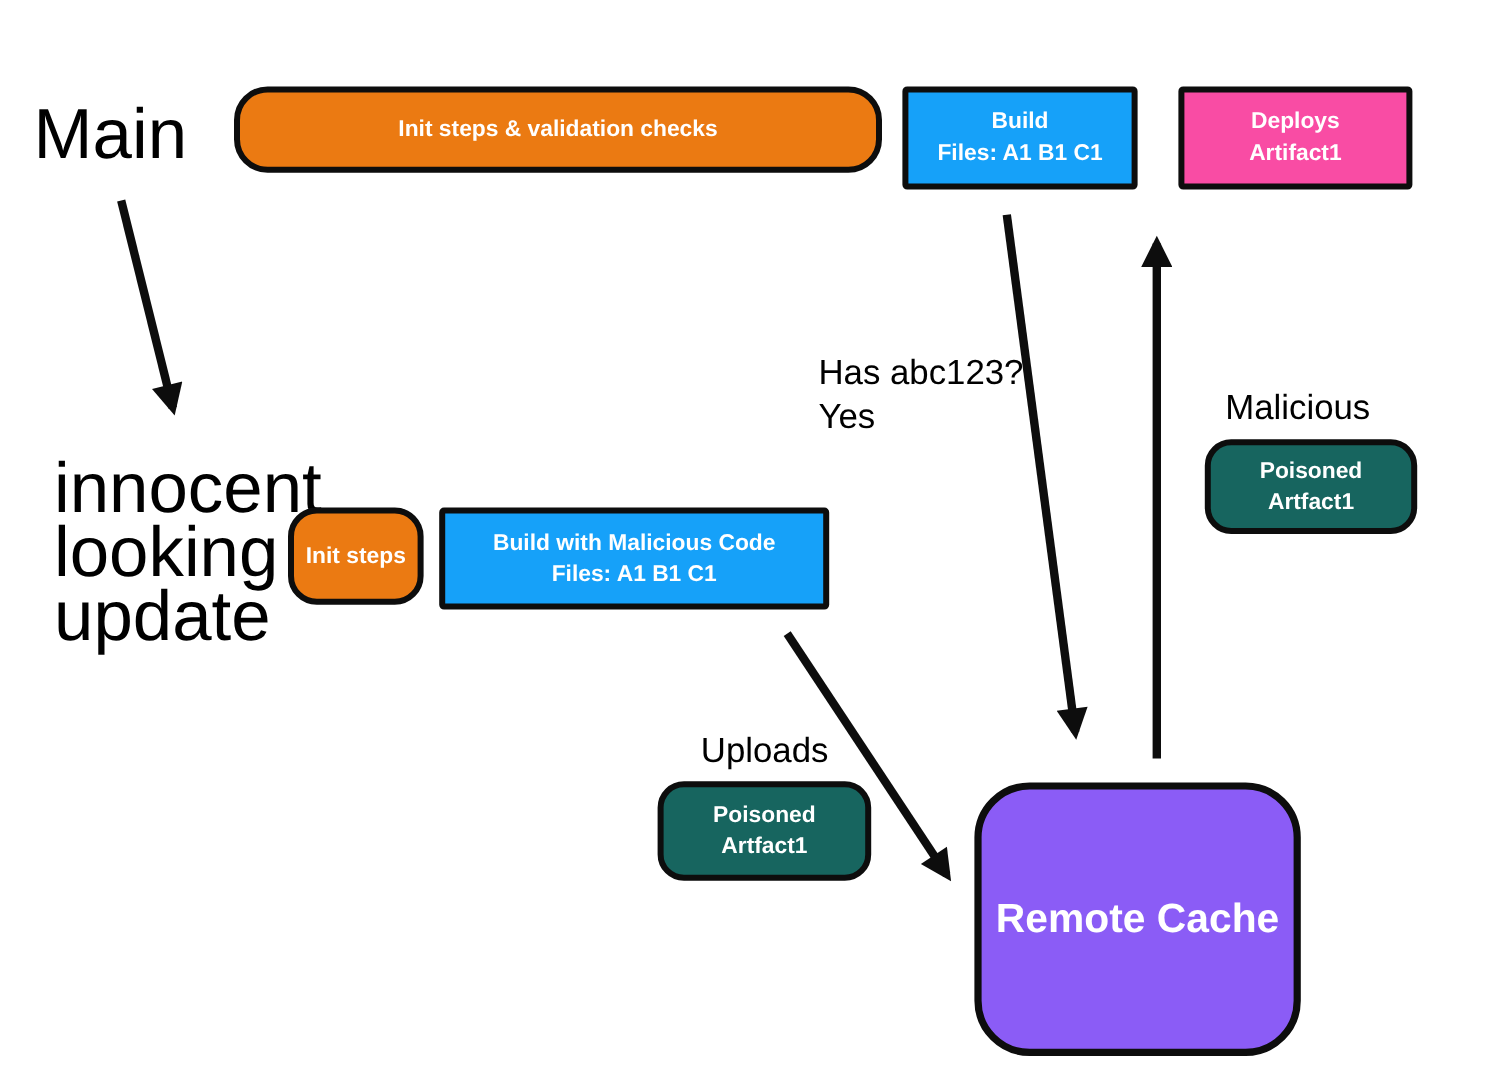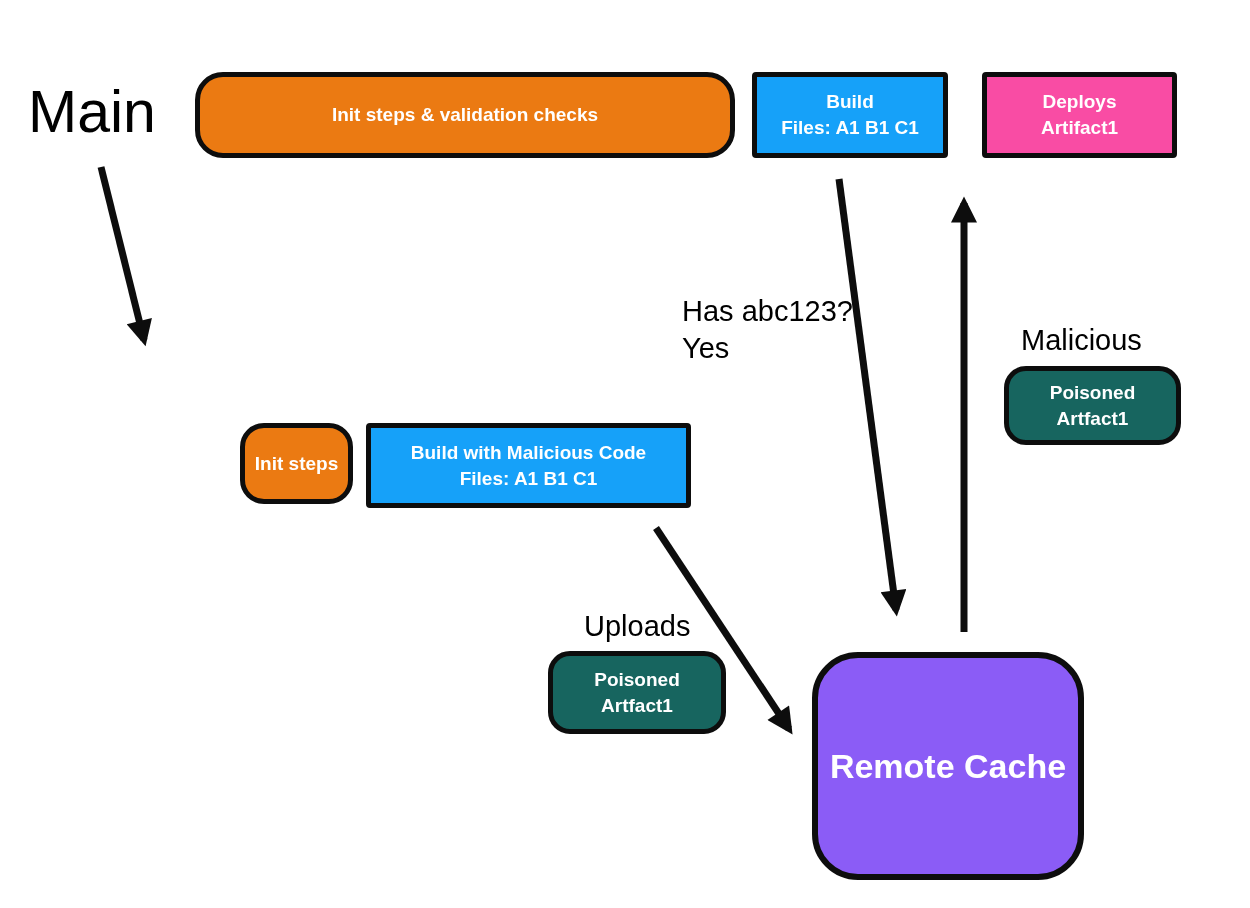--- a/index.html
+++ b/index.html
@@ -19,21 +19,21 @@
     font-weight: bold;
     font-size: 19px;
     line-height: 26px;
     display: flex;
     flex-direction: column;
     align-items: center;
     justify-content: center;
     text-align: center;
     box-sizing: border-box;
   }
-  .node-init-validation { left: 195px; top: 72px;  width: 540px; height: 86px; border-radius: 28px; }
+  .node-init-validation { left: 195px; top: 72px;  width: 540px; height: 72px; border-radius: 28px; }
   .node-build          { left: 752px; top: 72px;  width: 196px; height: 86px; }
   .node-deploys        { left: 982px; top: 72px;  width: 195px; height: 86px; }
   .node-init-steps     { left: 240px; top: 423px; width: 113px; height: 81px; border-radius: 24px; }
   .node-build-malicious{ left: 366px; top: 423px; width: 325px; height: 85px; text-align: right; }
   .node-poisoned-dl    { left: 1004px; top: 366px; width: 177px; height: 79px; border-radius: 22px; }
   .node-poisoned-ul    { left: 548px; top: 651px; width: 178px; height: 83px; border-radius: 22px; }
   .node-remote-cache   { left: 812px; top: 652px; width: 272px; height: 228px;
                          border-radius: 46px; border-width: 6px; font-size: 34px; }
   .big-label {
     position: absolute;
@@ -68,20 +68,25 @@
       </marker>
     </defs>
     <line x1="101" y1="167" x2="144" y2="340" stroke="#0d0d0d" stroke-width="7" marker-end="url(#ah)"></line>
     <line x1="839" y1="179" x2="896" y2="610" stroke="#0d0d0d" stroke-width="7" marker-end="url(#ah)"></line>
     <line x1="964" y1="632" x2="964" y2="203" stroke="#0d0d0d" stroke-width="7" marker-end="url(#ah)"></line>
     <line x1="656" y1="528" x2="789" y2="729" stroke="#0d0d0d" stroke-width="7" marker-end="url(#ah)"></line>
   </svg>
 
   <div class="big-label main-label">Main</div>
 
+  <div class="big-label innocent-label">
+    <div>innocent</div>
+    <div>looking</div>
+    <div>update</div>
+  </div>
 
   <div class="ann-label has-label">
     <div>Has abc123?</div>
     <div>Yes</div>
   </div>
 
   <div class="ann-label downloads-label">Malicious</div>
 
   <div class="ann-label uploads-label">Uploads</div>
 

